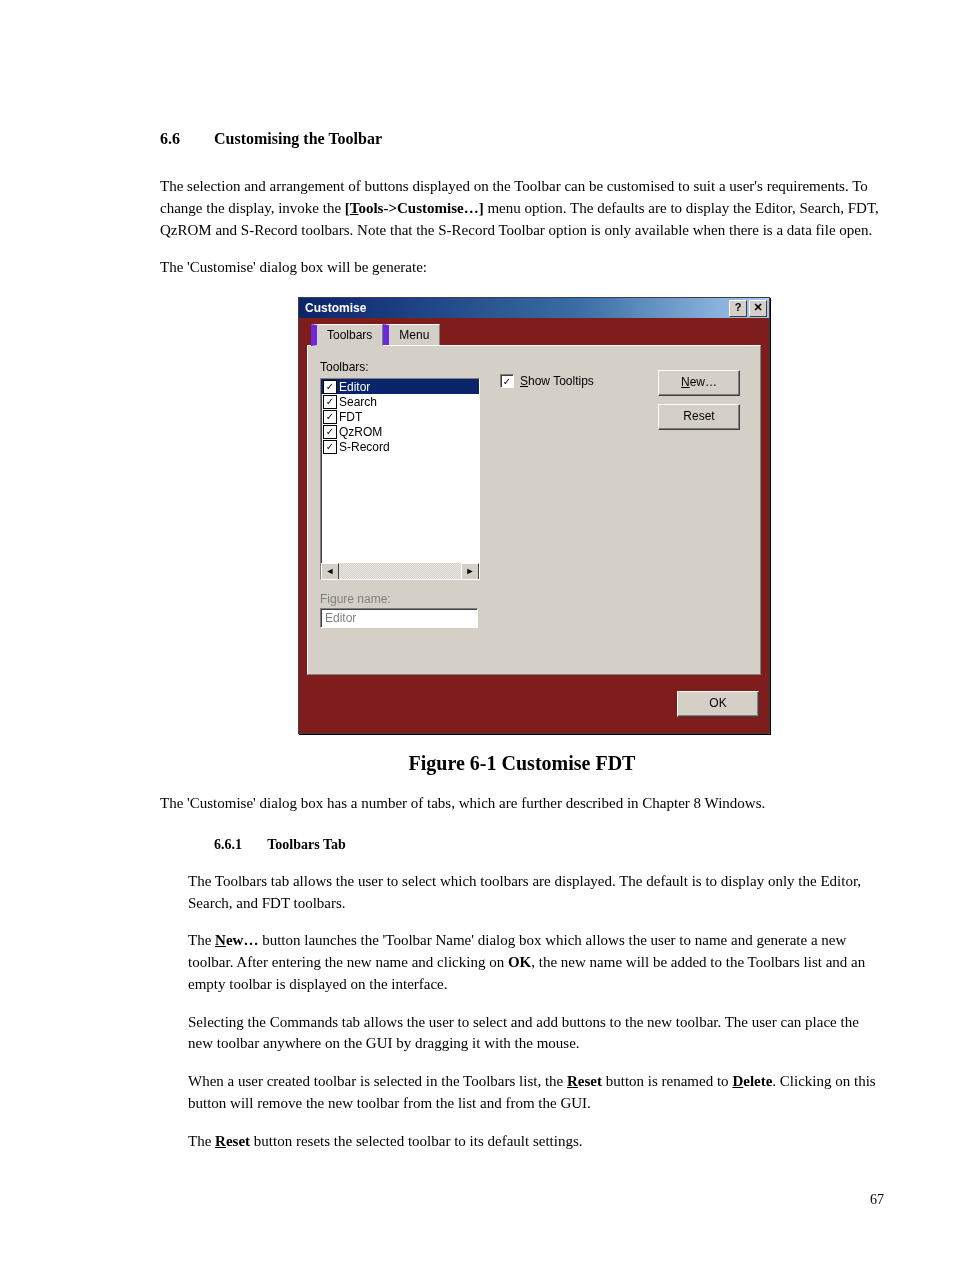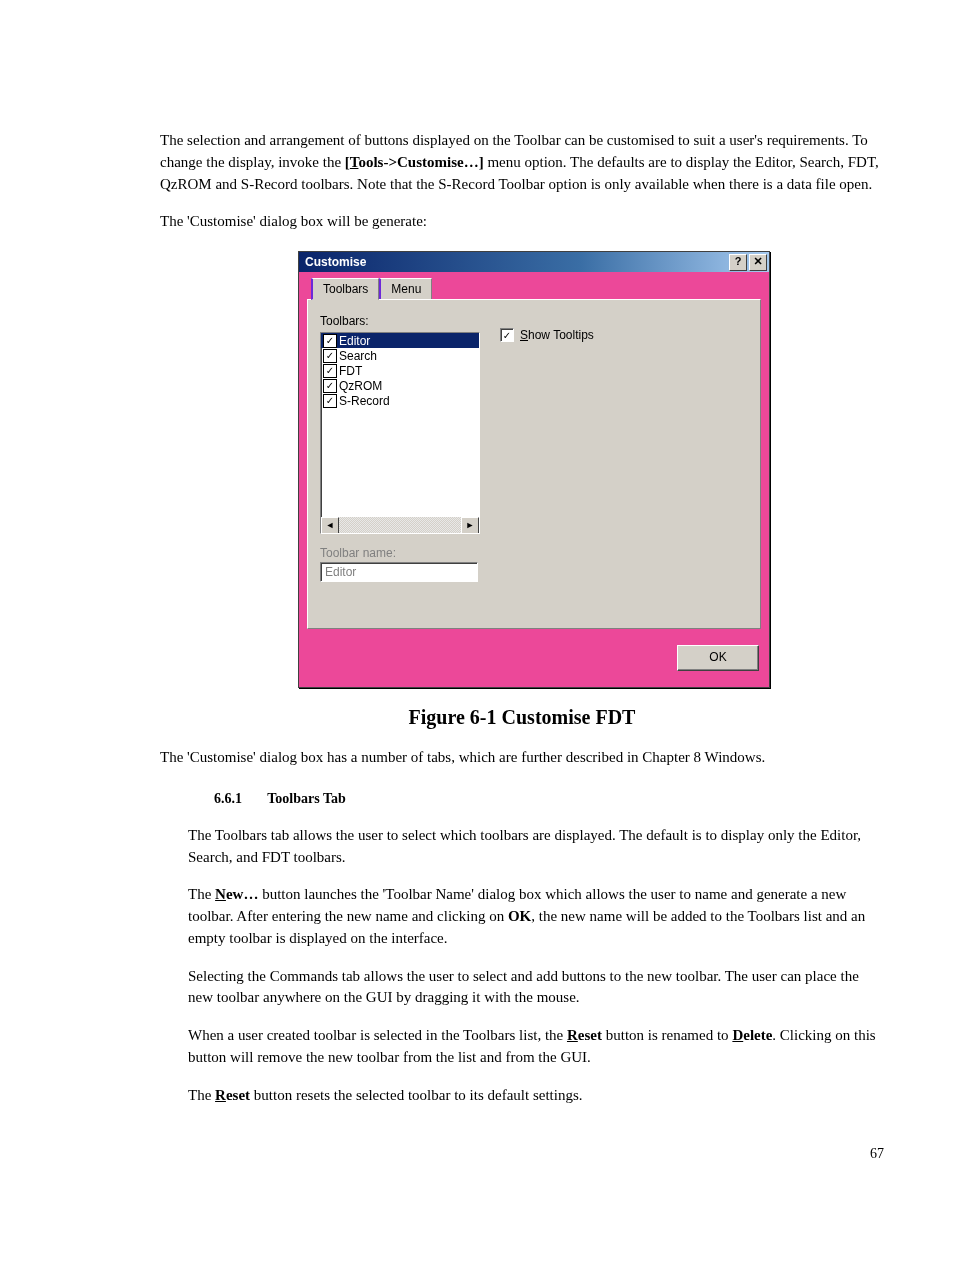--- a/index.html
+++ b/index.html
@@ -34,21 +34,21 @@
   .underline { text-decoration: underline; }
 
   
   .dialog-wrap {
     display: flex;
     justify-content: center;
     margin: 18px 0 6px 0;
   }
   .dialog {
     width: 470px;
-    background: #ec4899;
+    background: #7f1d1d;
     border: 1px solid #404040;
     font-family: Tahoma, Arial, sans-serif;
     font-size: 12px;
     color: #000;
     box-shadow: 1px 1px 0 #000;
     margin-left: 24px;
   }
   .titlebar {
     height: 20px;
     background: linear-gradient(to right, #0a246a 0%, #3a6ea5 60%, #a6caf0 100%);
@@ -84,21 +84,21 @@
   }
   .tabs {
     position: relative;
     height: 22px;
     margin-left: 4px;
   }
   .tab {
     display: inline-block;
     padding: 3px 10px;
     border-top: 1px solid #fff;
-    border-left: 2px solid #6d28d9;
+    border-left: 6px solid #6d28d9;
     border-right: 1px solid #808080;
     background: #d4d0c8;
     font-size: 12px;
     position: relative;
   }
   .tab.active {
     z-index: 2;
     border-bottom: 1px solid #d4d0c8;
   }
   .tab.inactive {
@@ -276,20 +276,24 @@
     font-size: 14px;
     margin-top: 40px;
     padding-right: 0;
   }
 </style>
 </head>
 <body>
 
 <div class="page">
 
+  <div class="section-heading">
+    <span class="num">6.6</span>
+    <span>Customising the Toolbar</span>
+  </div>
 
   <p class="para">
     <span>The selection and arrangement of buttons displayed on the Toolbar can be customised to suit a user's requirements. To change the display, invoke the </span><span class="bold"><span>[</span><span class="underline">T</span><span>ools-&gt;Customise…]</span></span><span> menu option. The defaults are to display the Editor, Search, FDT, QzROM and S-Record toolbars. Note that the S-Record Toolbar option is only available when there is a data file open.</span>
   </p>
 
   <p class="para">The 'Customise' dialog box will be generate:</p>
 
   <div class="dialog-wrap">
     <div class="dialog">
       <div class="titlebar">
@@ -327,28 +331,34 @@
                 <div class="list-item">
                   <span class="list-check">✓</span>
                   <span>S-Record</span>
                 </div>
                 <div class="hscroll">
                   <div class="arrow">◄</div>
                   <div class="track"></div>
                   <div class="arrow">►</div>
                 </div>
               </div>
-              <div class="field-label">Toolbar name:</div>
+              <div class="field-label">Figure name:</div>
               <div class="text-field">Editor</div>
             </div>
             <div class="mid-col">
               <div class="checkbox-row">
                 <span class="checkbox-box">✓</span>
                 <span><span class="underline">S</span><span>how Tooltips</span></span>
               </div>
+            </div>
+            <div class="right-col">
+              <div class="win-button">
+                <span class="underline">N</span><span>ew…</span>
+              </div>
+              <div class="win-button">Reset</div>
             </div>
           </div>
         </div>
       </div>
       <div class="dialog-footer">
         <div class="win-button">OK</div>
       </div>
     </div>
   </div>
 

